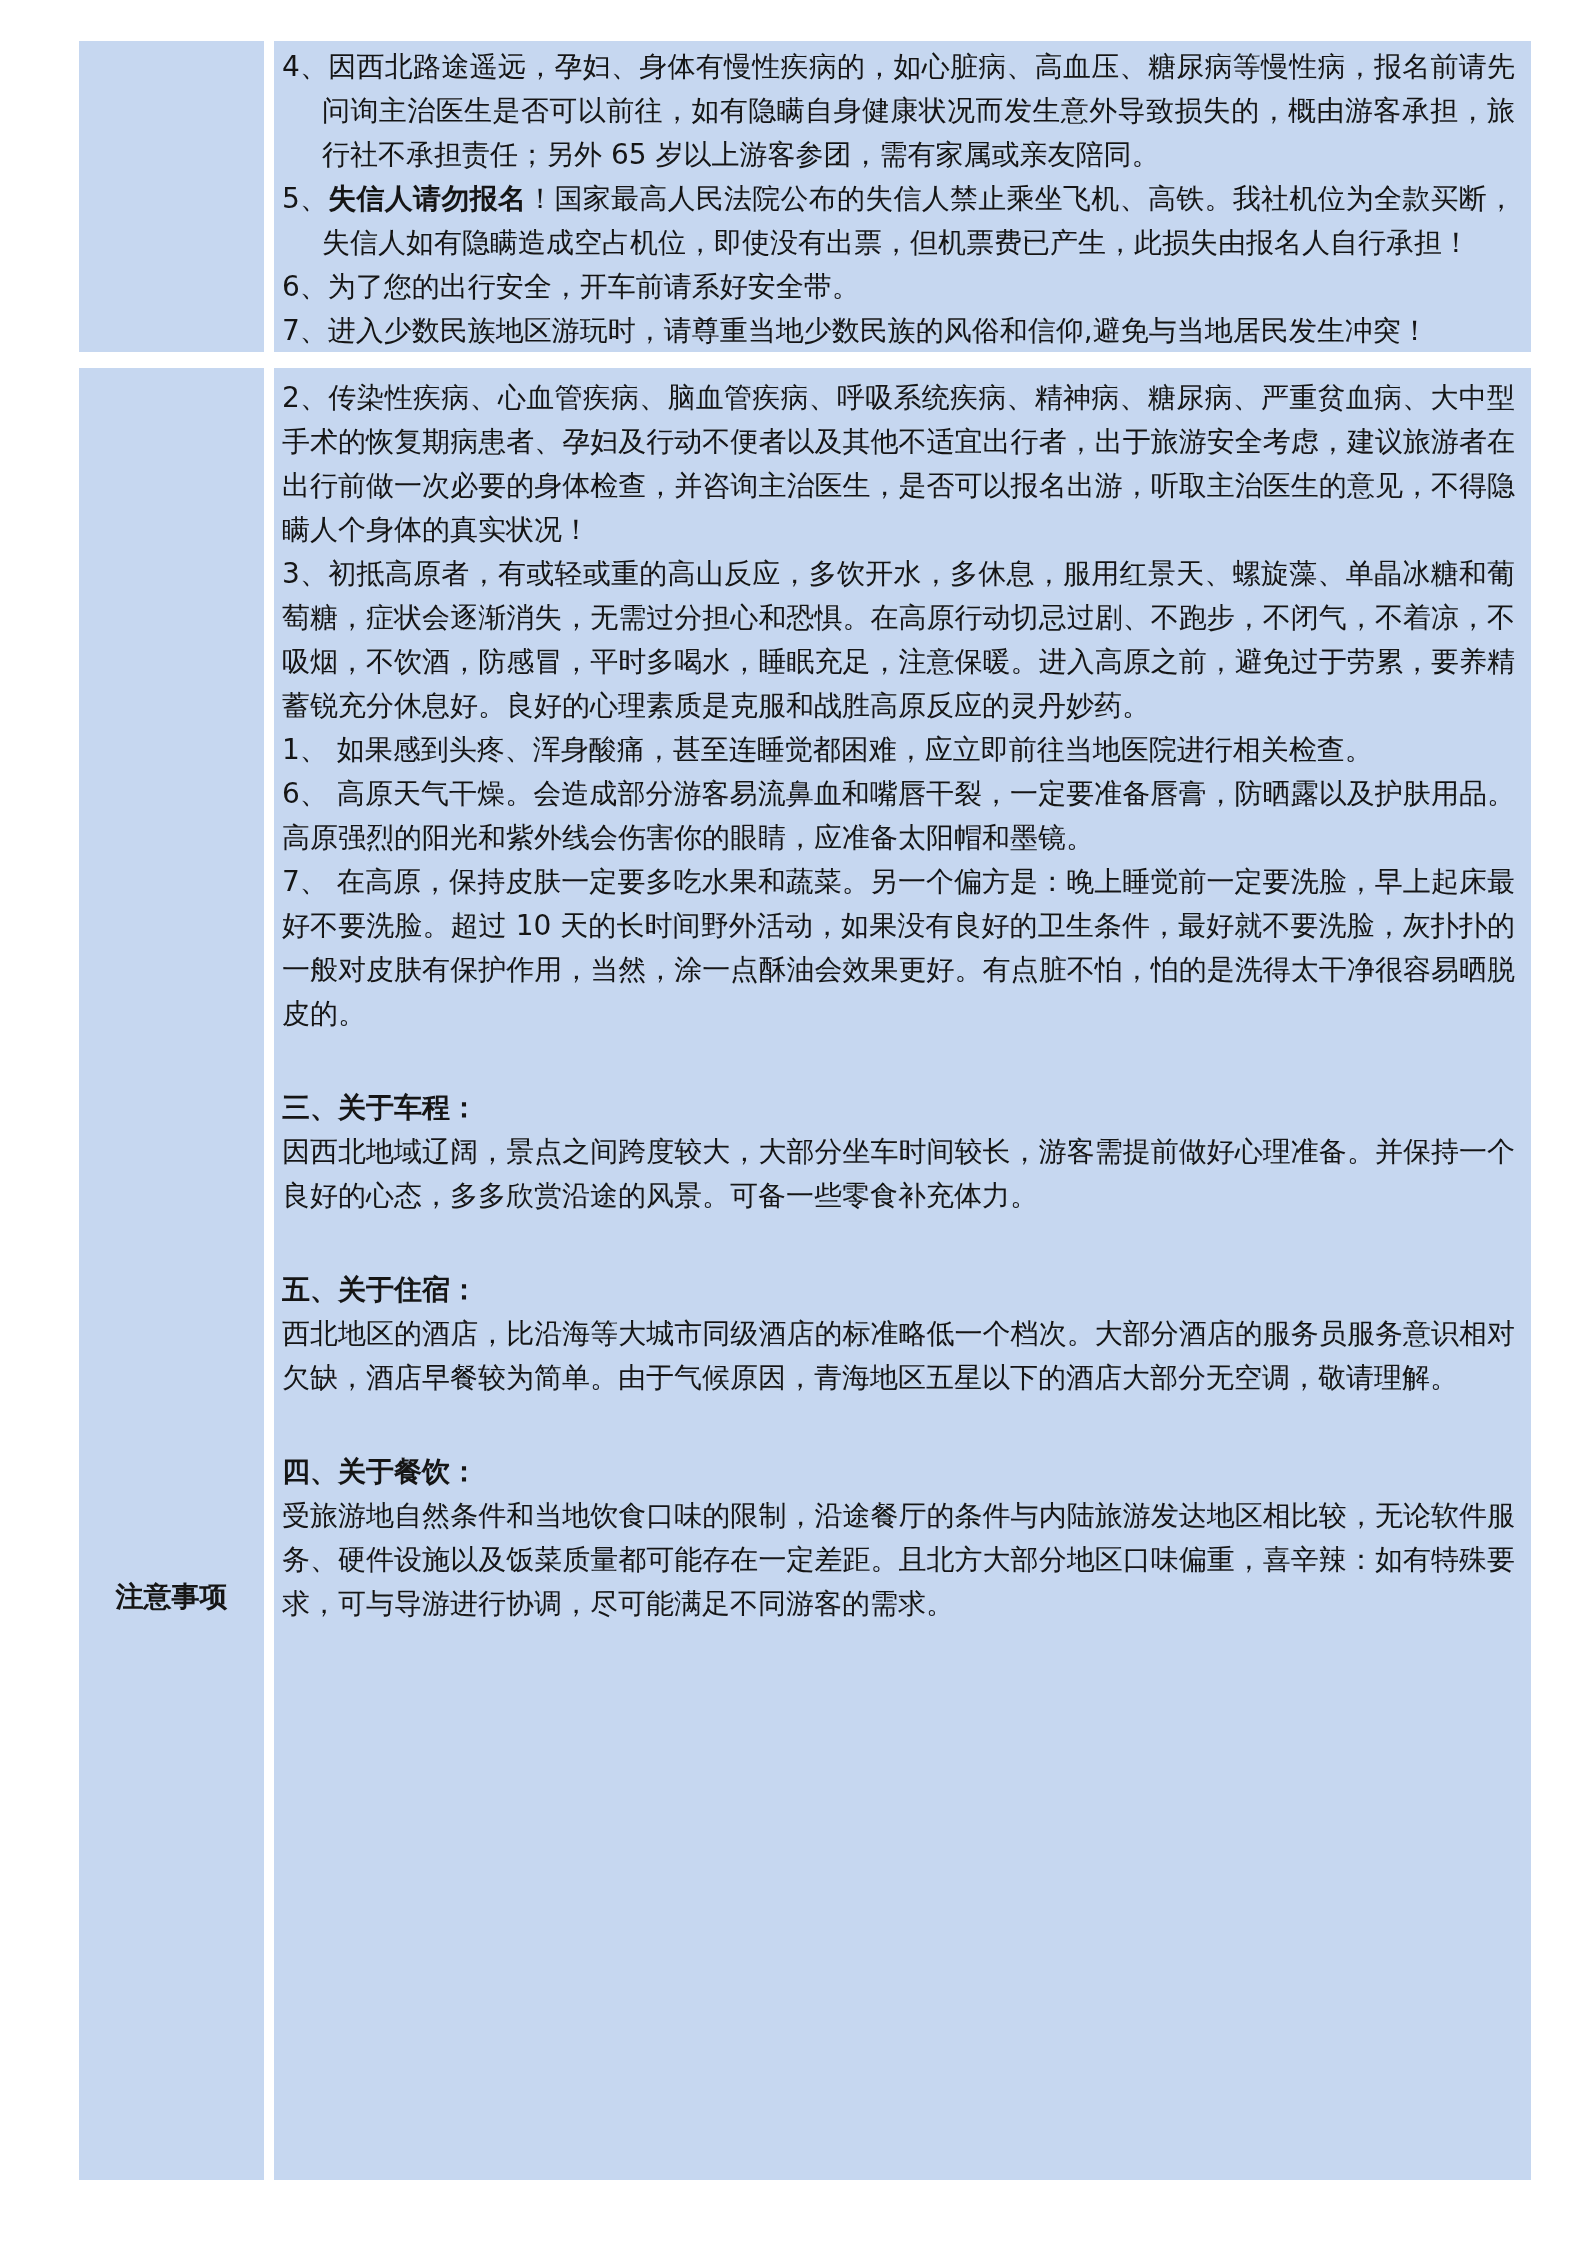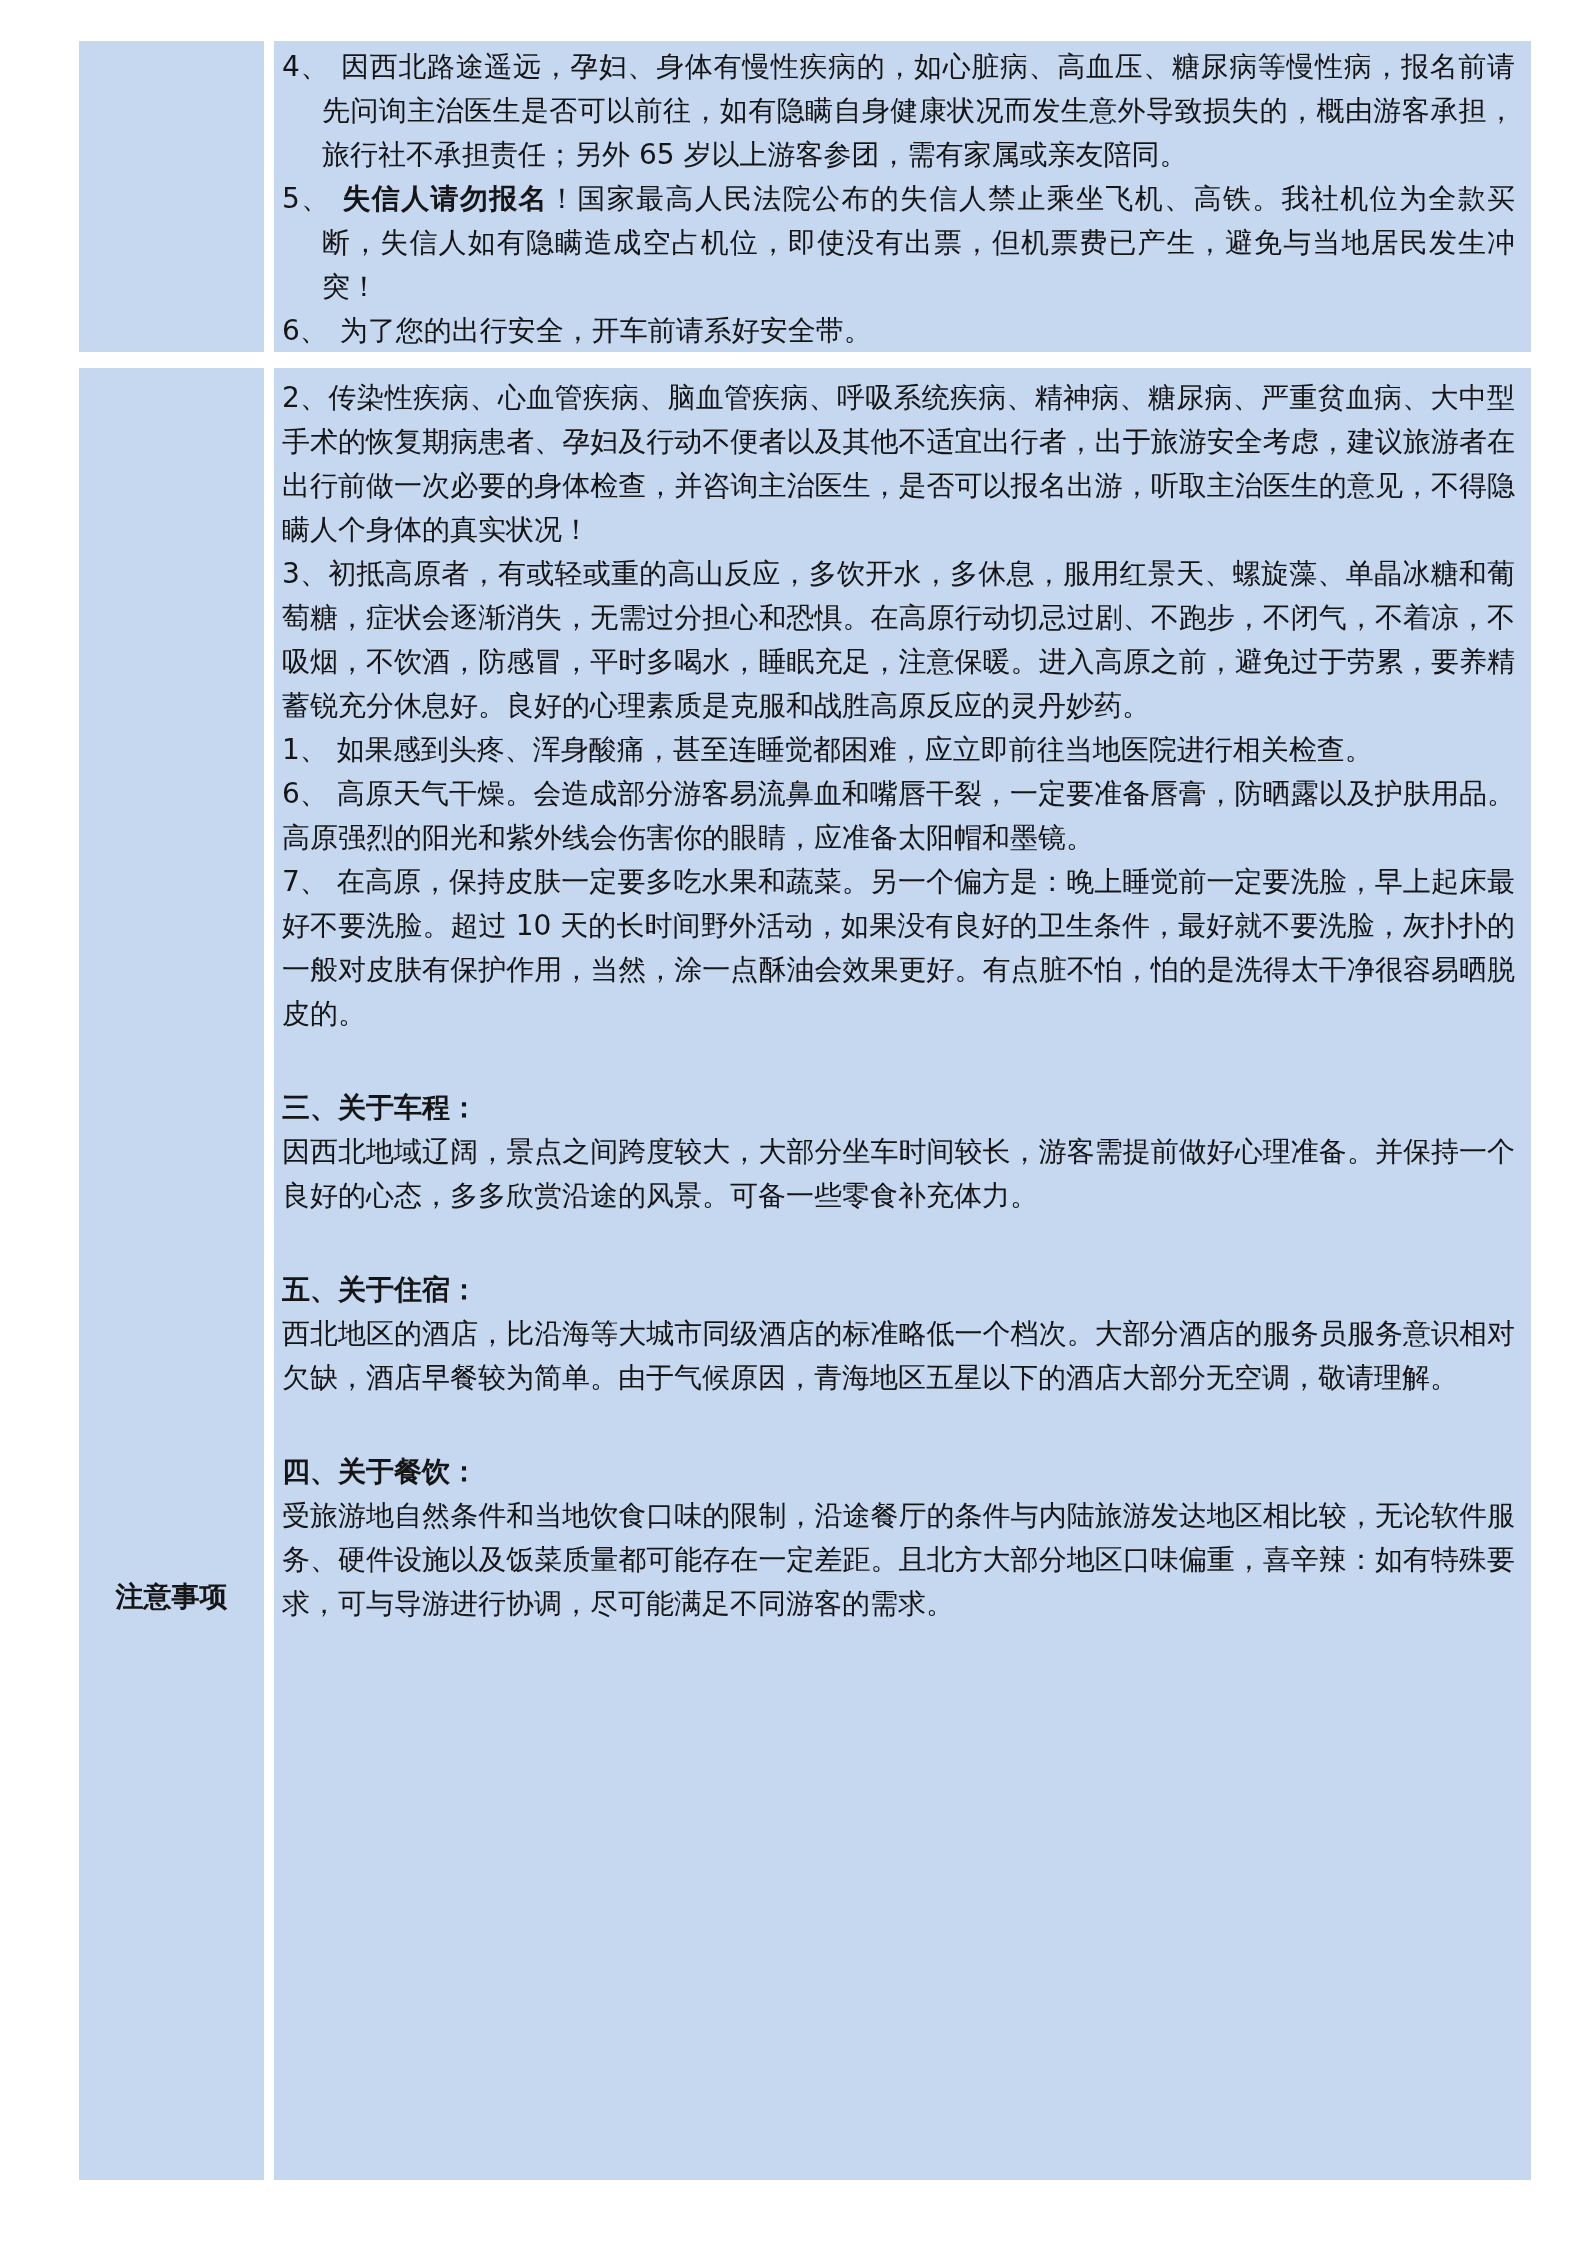--- a/index.html
+++ b/index.html
@@ -39,21 +39,21 @@
     flex: 1;
     padding: 4px 16px 0 8px;
     text-align: justify;
     text-justify: inter-ideograph;
   }
   .row-notes .cell-content { padding-top: 8px; }
   .hang {
     padding-left: 40px;
     text-indent: -40px;
   }
-  .hang b { font-weight: bold; margin-left: 12px; }
+  .hang b { font-weight: bold; }
   .side-label {
     position: absolute;
     top: 1207px;
     left: 0; right: 0;
     text-align: center;
     font-weight: bold;
   }
   .sec + .sec { margin-top: 50px; }
   .sec-heading { font-weight: bold; }
   .para { margin: 0; }
@@ -61,21 +61,21 @@
 </head>
 <body>
 
 <div class="page">
   <div class="tbl">
 
     <div class="row row-general">
       <div class="cell cell-label"></div>
       <div class="cell cell-content">
         <div class="hang"><span>4、</span><b></b><span>因西北路途遥远，孕妇、身体有慢性疾病的，如心脏病、高血压、糖尿病等慢性病，报名前请先问询主治医生是否可以前往，如有隐瞒自身健康状况而发生意外导致损失的，概由游客承担，旅行社不承担责任；另外 65 岁以上游客参团，需有家属或亲友陪同。</span></div>
-        <div class="hang"><span>5、</span><b>失信人请勿报名</b><span>！国家最高人民法院公布的失信人禁止乘坐飞机、高铁。我社机位为全款买断，失信人如有隐瞒造成空占机位，即使没有出票，但机票费已产生，避免与当地居民发生冲突！</span></div>
+        <div class="hang"><span>5、</span><b>失信人请勿报名</b><span>！国家最高人民法院公布的失信人禁止乘坐飞机、高铁。我社机位为全款买断，失信人如有隐瞒造成空占机位，即使没有出票，但机票费已产生，此损失由报名人自行承担！</span></div>
         <div class="hang"><span>6、</span><b></b><span>为了您的出行安全，开车前请系好安全带。</span></div>
         <div class="hang"><span>7、</span><b></b><span>进入少数民族地区游玩时，请尊重当地少数民族的风俗和信仰,避免与当地居民发生冲突！</span></div>
       </div>
     </div>
 
     <div class="row row-notes">
       <div class="cell cell-label">
         <div class="side-label">注意事项</div>
       </div>
       <div class="cell cell-content">

